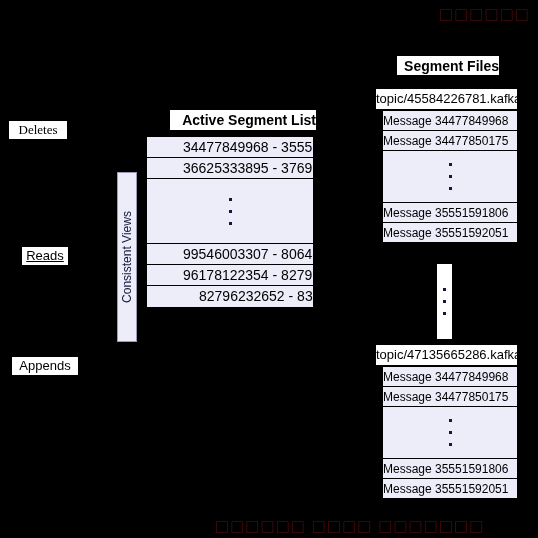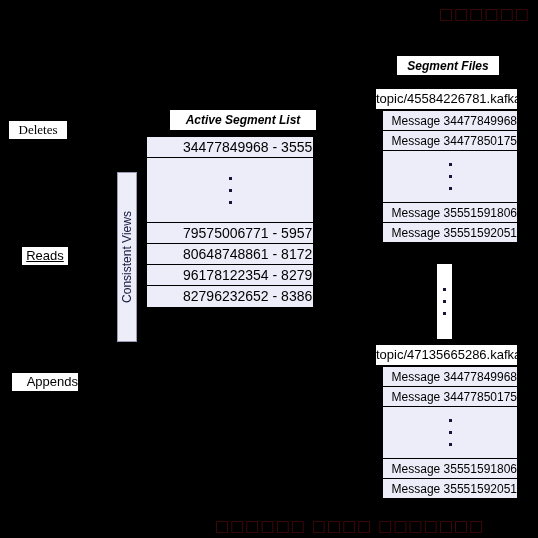--- a/index.html
+++ b/index.html
@@ -15,26 +15,25 @@
     font-family: "Liberation Sans", sans-serif;
     color: #000000;
   }
 
   
   .title-box {
     position: absolute;
     background: #ffffff;
     border: 1px solid #000000;
     font-weight: bold;
-    font-size: 12px;
-    text-align: center;
+    font-size: 14px;
+    text-align: right;
     line-height: 20px;
     white-space: nowrap;
     box-sizing: border-box;
-    font-style: italic;
   }
 
   .label-box {
     position: absolute;
     background: #ffffff;
     border: 1px solid #000000;
     font-size: 13px;
     text-align: center;
     line-height: 18px;
     white-space: nowrap;
@@ -55,21 +54,21 @@
     height: 21px;
     line-height: 21px;
     font-size: 14px;
     text-align: center;
     background: #ededfa;
     border-bottom: 1px solid #000000;
     box-sizing: border-box;
     white-space: nowrap;
     padding-left: 36px;
   }
-  #active-segment-list .seg-row:last-child { border-bottom: none; }
+  #active-segment-list .seg-row:last-child { border-bottom: none; margin-left: 16px; }
   #active-segment-list .seg-gap {
     height: 65px;
     background: #ededfa;
     border-bottom: 1px solid #000000;
     box-sizing: border-box;
     position: relative;
   }
   .vdots {
     position: absolute;
     left: 0; right: 0; top: 0; bottom: 0;
@@ -128,21 +127,21 @@
     border-top: none;
     box-sizing: border-box;
     background: #ededfa;
     margin-left: 7px;
     width: 136px;
   }
   .segfile-body .msg-row {
     height: 20px;
     line-height: 20px;
     font-size: 12px;
-    text-align: right;
+    text-align: left;
     background: #ededfa;
     border-top: 1px solid #000000;
     box-sizing: border-box;
     white-space: nowrap;
   }
   .segfile-body .msg-gap {
     height: 52px;
     background: #ededfa;
     border-top: 1px solid #000000;
     box-sizing: border-box;
@@ -177,39 +176,39 @@
 <body>
 
 <div class="watermark" id="watermark-top">□□□□□□</div>
 
 <div class="watermark" id="watermark-bottom">□□□□□□ □□□□  □□□□□□□</div>
 
 <div class="label-box" id="op-deletes" style="left:8px; top:120px; width:60px; height:20px;font-family:Liberation Serif, serif;">Deletes</div>
 
 <div class="label-box" id="op-reads" style="left:21px; top:246px; width:48px; height:20px;text-decoration:underline;">Reads</div>
 
-<div class="label-box" id="op-appends" style="left:11px; top:372px; width:68px; height:20px;text-align:right;">Appends</div>
+<div class="label-box" id="op-appends" style="left:11px; top:356px; width:68px; height:20px;">Appends</div>
 
 <div id="consistent-views-bar">
   <span>Consistent Views</span>
 </div>
 
 <div class="title-box" id="asl-title" style="left:158px; top:109px; width:148px; height:22px;margin-left:11px;">Active Segment List</div>
 
 <div id="active-segment-list">
   <div class="seg-row">34477849968 - 35551592051</div>
+  <div class="seg-row">36625333895 - 37699075830</div>
   <div class="seg-gap">
     <span class="vdots">
         <i></i>
         <i></i>
         <i></i>
       </span>
   </div>
-  <div class="seg-row">79575006771 - 59571312270</div>
-  <div class="seg-row">80648748861 - 81722490796</div>
+  <div class="seg-row">99546003307 - 80648748860</div>
   <div class="seg-row">96178122354 - 82796232651</div>
   <div class="seg-row">82796232652 - 83869974631</div>
 </div>
 
 <div class="title-box" id="sf-title" style="left:396px; top:55px; width:104px; height:21px;">Segment Files</div>
 
 <div class="segment-file" id="segment-file-0" style="left:375px; top:88px;">
   <div class="segfile-name">topic/45584226781.kafka</div>
   <div class="segfile-body">
     <div class="msg-row">Message 34477849968</div>

